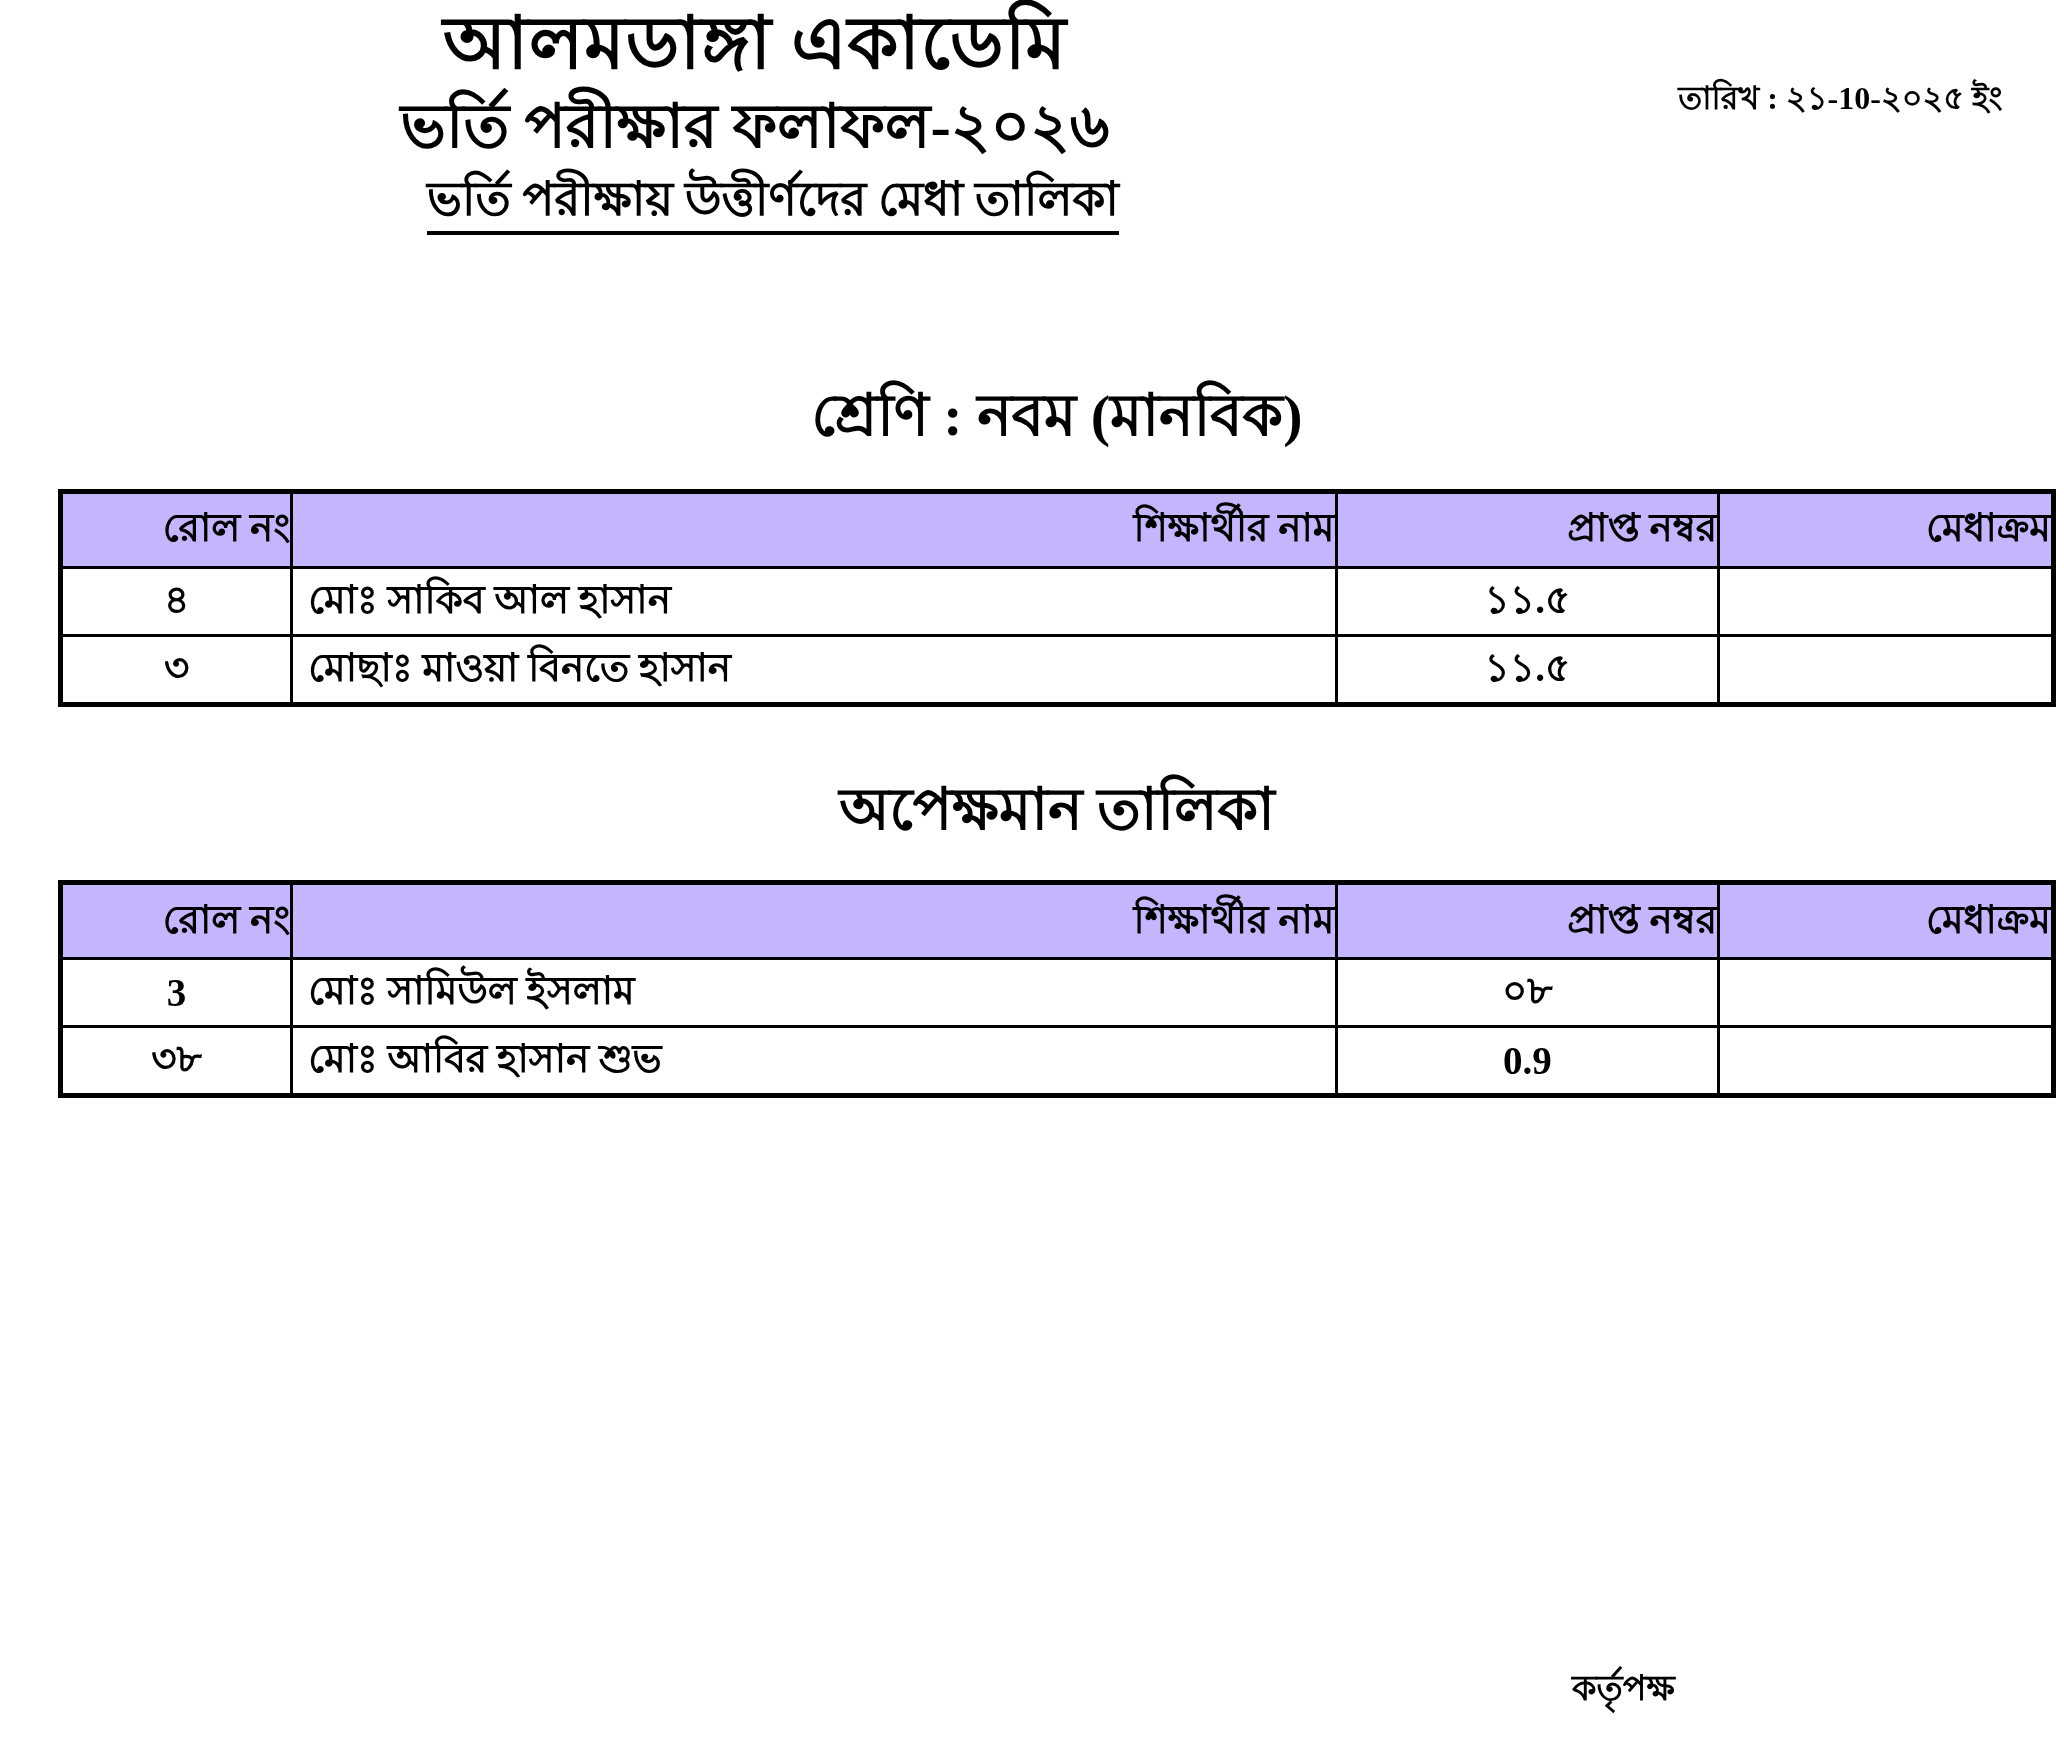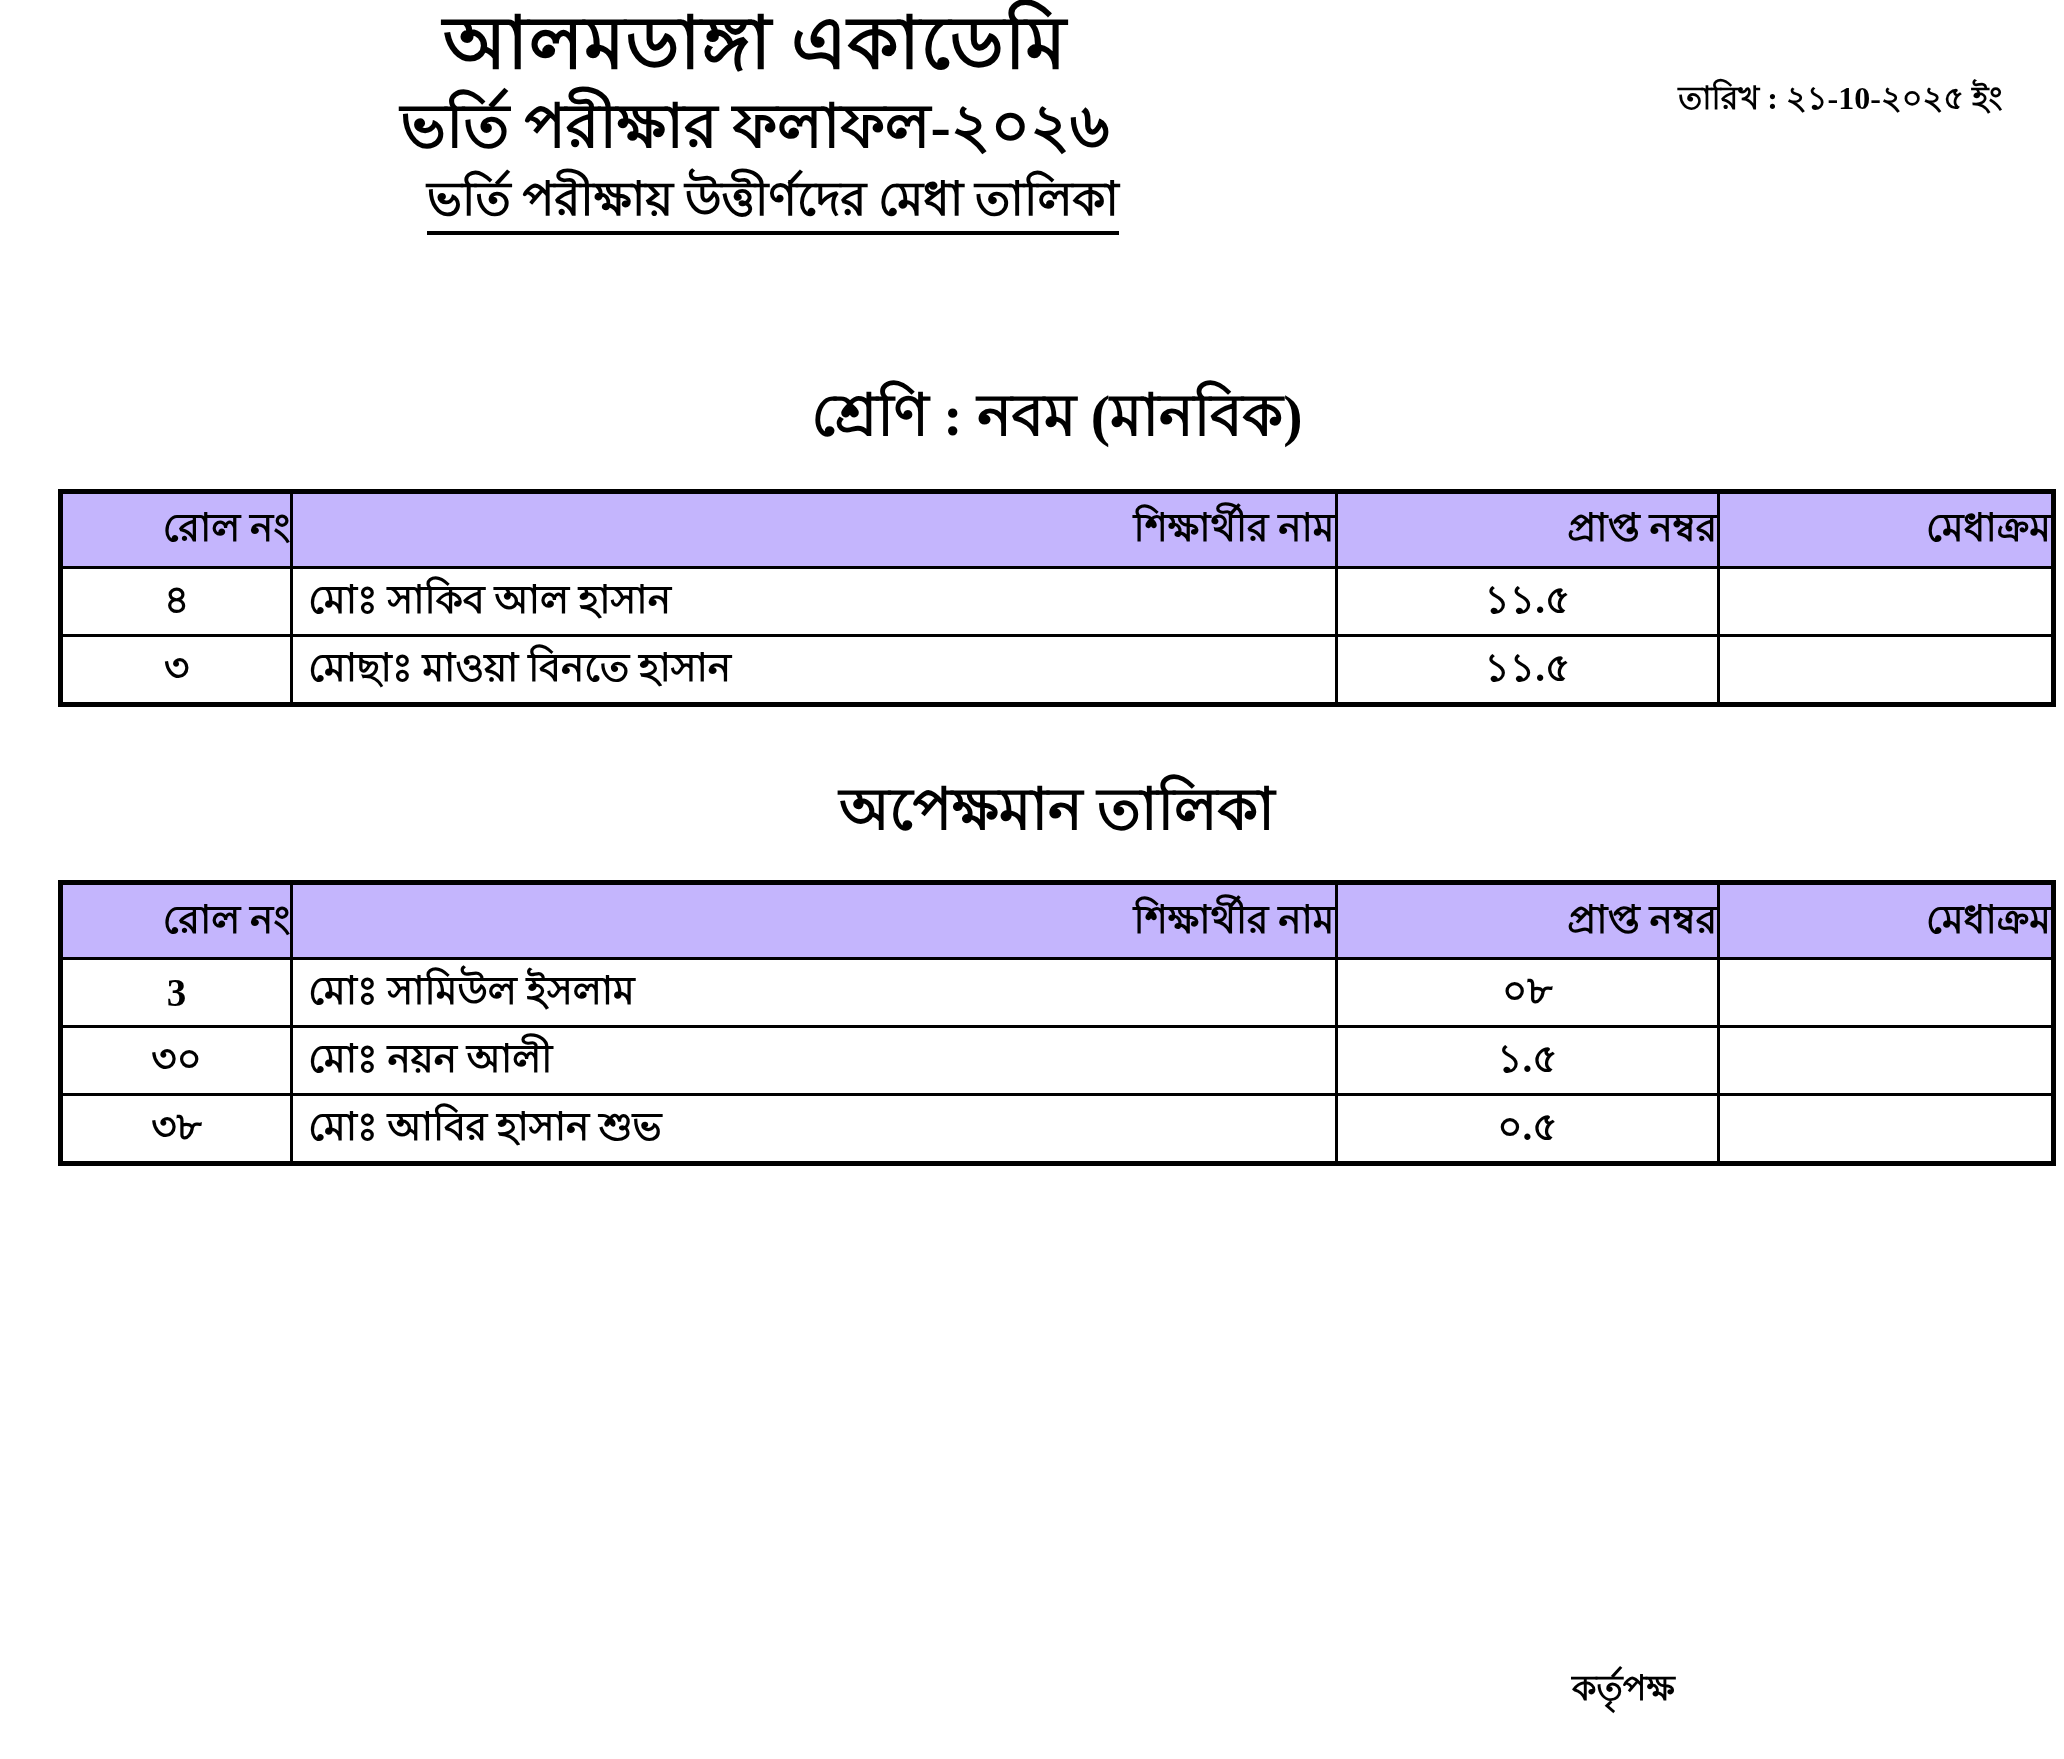--- a/index.html
+++ b/index.html
@@ -154,29 +154,23 @@
         </tr>
       </thead>
       <tbody>
         <tr>
           <td class="cell-roll">3</td>
           <td class="cell-name">মোঃ সামিউল ইসলাম</td>
           <td class="cell-marks">০৮</td>
           <td class="cell-merit"></td>
         </tr>
         <tr>
-          <td class="cell-roll">৩০</td>
-          <td class="cell-name">মোঃ নয়ন আলী</td>
-          <td class="cell-marks">১.৫</td>
-          <td class="cell-merit"></td>
-        </tr>
-        <tr>
           <td class="cell-roll">৩৮</td>
           <td class="cell-name">মোঃ আবির হাসান শুভ</td>
-          <td class="cell-marks">০.৫</td>
+          <td class="cell-marks">0.9</td>
           <td class="cell-merit"></td>
         </tr>
       </tbody>
     </table>
 
   </div>
 
 
   <div class="authority">কর্তৃপক্ষ</div>
 

